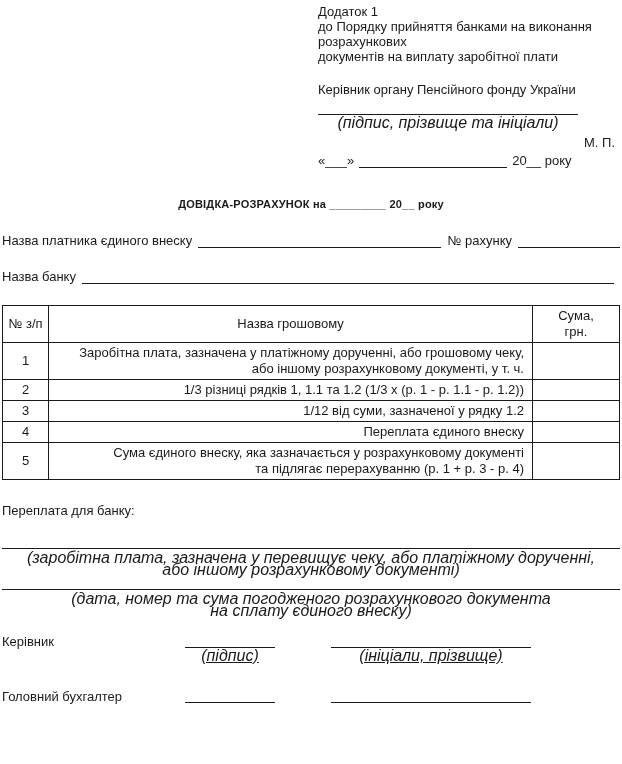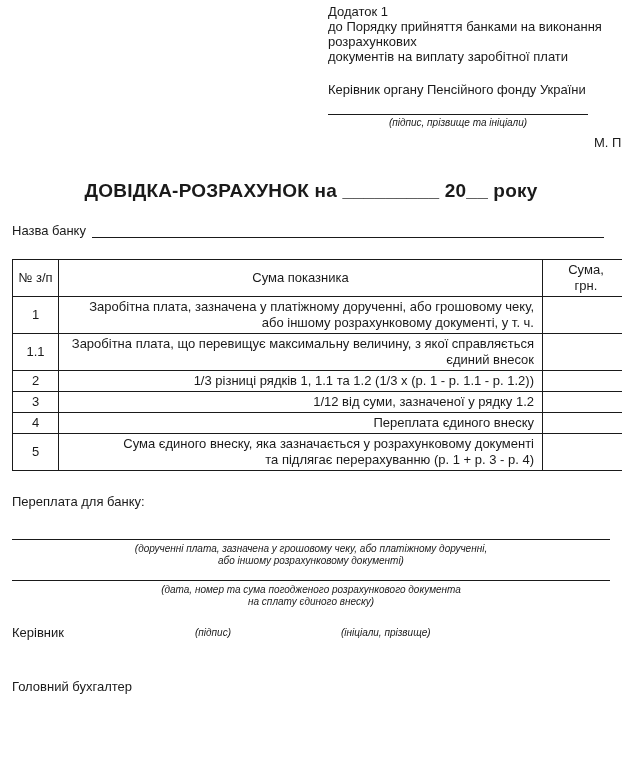--- a/index.html
+++ b/index.html
@@ -3,35 +3,35 @@
 <meta charset="utf-8">
 <style>
   * { box-sizing: border-box; margin: 0; padding: 0; }
   html, body { background: #fff; }
   body {
     width: 622px; height: 764px;
     font-family: "Liberation Sans", sans-serif;
     font-size: 13px; color: #1a1a1a;
     position: relative; overflow: hidden;
   }
-  .page { width: 622px; height: 684px; padding: 4px 12px; }
+  .page { width: 622px; height: 684px; padding: 4px 2px; }
   .pre { white-space: pre-line; }
 
   
   .top-block { margin-left: 316px; width: 297px; line-height: 15px; }
   .approver-title { margin-top: 18px; }
   .sig-line-top { width: 260px; height: 18px; border-bottom: 1px solid #1a1a1a; }
-  .caption { font-style: italic; font-size: 10px; line-height: 12px; color: #1a1a1a; }
+  .caption { font-style: italic; font-size: 16px; line-height: 12px; color: #1a1a1a; }
   .cap-under { width: 260px; text-align: center; margin-top: 2px; }
   .mp-top { text-align: right; margin-top: 6px; }
   .date-row { margin-top: 3px; display: flex; align-items: flex-end; }
   .date-row .fill { display: inline-block; width: 148px; border-bottom: 1px solid #1a1a1a; height: 13px; margin: 0 5px; }
 
   
-  .doc-title { margin-top: 30px; text-align: center; font-weight: bold; font-size: 19px; letter-spacing: .2px; }
+  .doc-title { margin-top: 30px; text-align: center; font-weight: bold; font-size: 11px; letter-spacing: .2px; }
 
   
   .field-row { display: flex; align-items: flex-end; margin-top: 23px; }
   .field-row .lbl { white-space: nowrap; }
   .fill { border-bottom: 1px solid #1a1a1a; height: 14px; }
   .grow { flex: 1 1 auto; margin: 0 6px; }
   .acct { width: 102px; margin-left: 6px; }
   .bank-row { margin-top: 21px; }
 
   
@@ -45,72 +45,77 @@
   tr.h20 td { height: 20px; }
 
   
   .bank-info-label { margin-top: 23px; }
   .full-line { border-bottom: 1px solid #1a1a1a; height: 0; margin-top: 30px; }
   .full-line.second { margin-top: 13px; }
   .cap-center { text-align: center; margin-top: 3px; }
 
   
   .sig-row { display: flex; align-items: flex-start; margin-top: 17px; }
-  .sig-row.second { margin-top: 39px; }
+  .sig-row.second { margin-top: 27px; }
   .sig-role { width: 183px; }
-  .sig-col { display: flex; flex-direction: row; }
+  .sig-col { display: flex; flex-direction: column; text-decoration: underline; }
   .sig-col .caption { text-align: center; margin-top: 2px; }
   .sig-line { height: 14px; border-bottom: 1px solid #1a1a1a; }
   .col-sign { width: 90px; margin-right: 56px; }
   .col-name { width: 200px; }
 </style>
 </head>
 <body>
 
 <div class="page">
 
   <div class="top-block">
     <div class="pre">Додаток 1
 до Порядку прийняття банками на виконання
 розрахункових
 документів на виплату заробітної плати</div>
     <div class="approver-title">Керівник органу Пенсійного фонду України</div>
     <div class="sig-line-top"></div>
     <div class="caption cap-under">(підпис, прізвище та ініціали)</div>
     <div class="mp-top">М. П.</div>
+    <div class="date-row">
+      <span>«___»</span>
+      <span class="fill"></span>
+      <span>20__ року</span>
+    </div>
   </div>
 
   <div class="doc-title">ДОВІДКА-РОЗРАХУНОК на _________ 20__ року</div>
 
+  <div class="field-row">
+    <span class="lbl">Назва платника єдиного внеску</span>
+    <span class="fill grow"></span>
+    <span class="lbl">№ рахунку</span>
+    <span class="fill acct"></span>
+  </div>
 
   <div class="field-row bank-row">
     <span class="lbl">Назва банку</span>
     <span class="fill grow"></span>
   </div>
 
   <table class="calc">
     <thead>
       <tr>
         <th class="c-num">№ з/п</th>
-        <th>Сума показника</th>
+        <th>Назва грошовому</th>
         <th class="c-sum pre">Сума,
 грн.</th>
       </tr>
     </thead>
     <tbody>
       <tr class="h36">
         <td class="c-num">1</td>
         <td class="ind pre">Заробітна плата, зазначена у платіжному дорученні, або грошовому чеку,
 або іншому розрахунковому документі, у т. ч.</td>
-        <td class="c-sum"></td>
-      </tr>
-      <tr class="h36">
-        <td class="c-num">1.1</td>
-        <td class="ind pre">Заробітна плата, що перевищує максимальну величину, з якої справляється
-єдиний внесок</td>
         <td class="c-sum"></td>
       </tr>
       <tr class="h20">
         <td class="c-num">2</td>
         <td class="ind pre">1/3 різниці рядків 1, 1.1 та 1.2 (1/3 х (р. 1 - р. 1.1 - р. 1.2))</td>
         <td class="c-sum"></td>
       </tr>
       <tr class="h20">
         <td class="c-num">3</td>
         <td class="ind pre">1/12 від суми, зазначеної у рядку 1.2</td>
@@ -126,21 +131,21 @@
         <td class="ind pre">Сума єдиного внеску, яка зазначається у розрахунковому документі
 та підлягає перерахуванню (р. 1 + р. 3 - р. 4)</td>
         <td class="c-sum"></td>
       </tr>
     </tbody>
   </table>
 
   <div class="bank-info-label">Переплата для банку:</div>
 
   <div class="full-line"></div>
-  <div class="caption cap-center pre">(дорученні плата, зазначена у грошовому чеку, або платіжному дорученні,
+  <div class="caption cap-center pre">(заробітна плата, зазначена у перевищує чеку, або платіжному дорученні,
 або іншому розрахунковому документі)</div>
 
   <div class="full-line second"></div>
   <div class="caption cap-center pre">(дата, номер та сума погодженого розрахункового документа
 на сплату єдиного внеску)</div>
 
   <div class="sig-row">
     <div class="sig-role">Керівник</div>
     <div class="sig-col col-sign">
       <div class="sig-line"></div>

